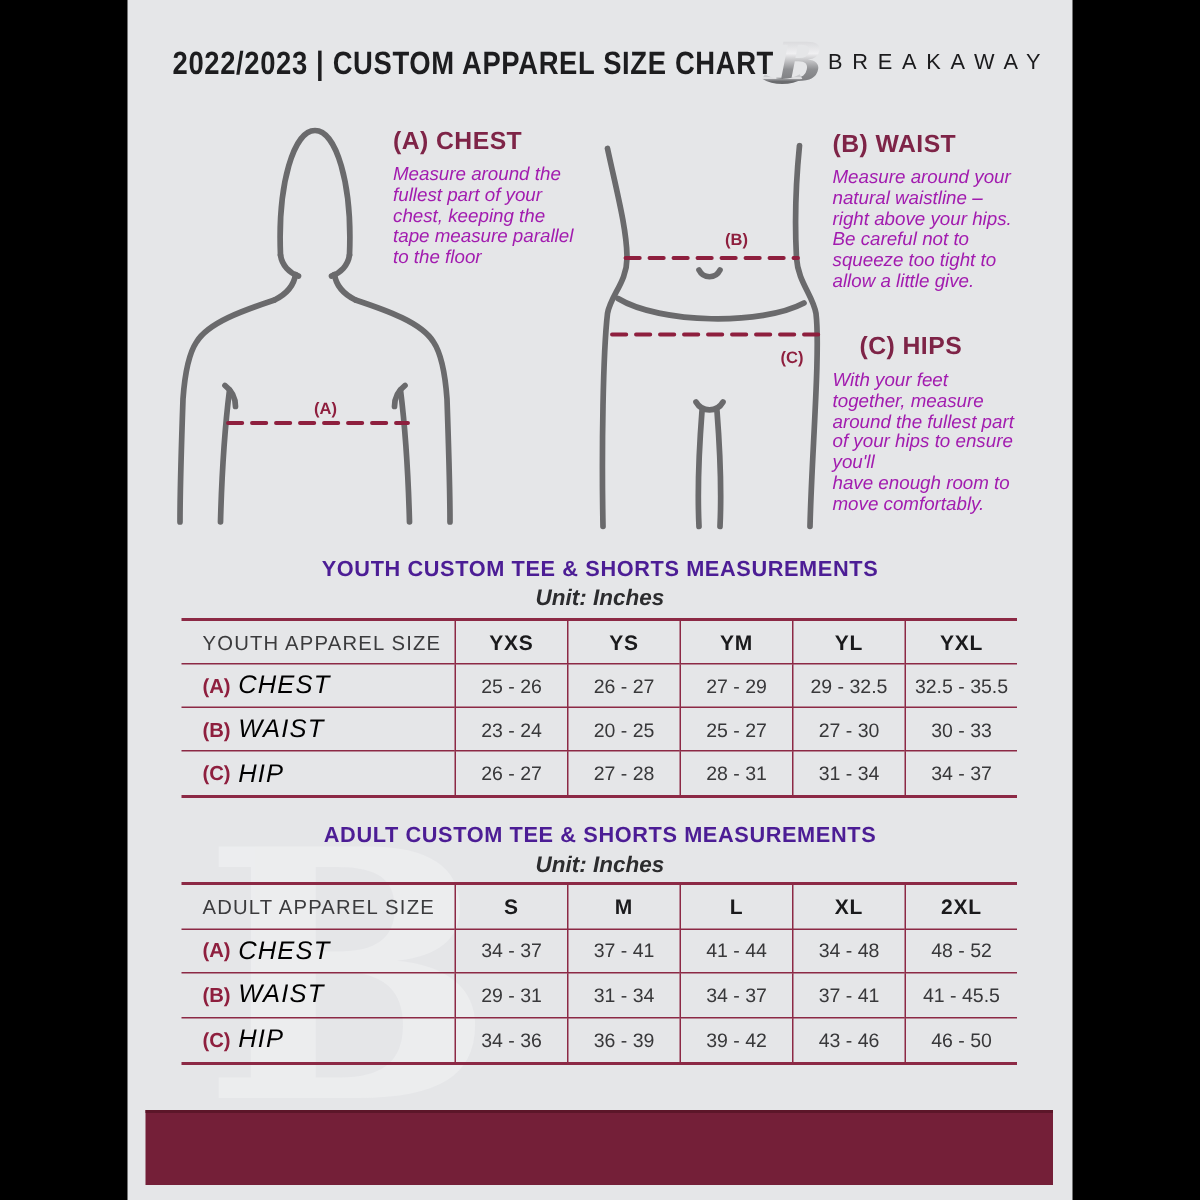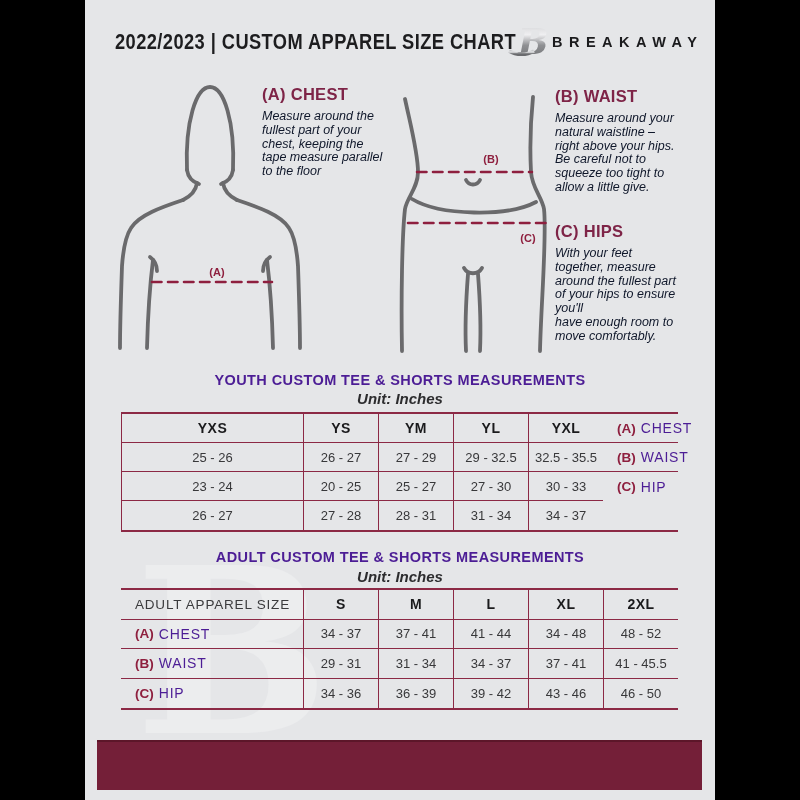--- a/index.html
+++ b/index.html
@@ -5,27 +5,27 @@
   html,body{margin:0;padding:0;width:800px;height:800px;background:#000;overflow:hidden;
             font-family:"Liberation Sans", sans-serif;}
   .page{position:absolute;left:85px;top:0;width:630px;height:800px;
         background:var(--page-bg,#e5e6e8);overflow:hidden;}
   .abs{position:absolute;}
 
   
   .hdr-title{left:30px;top:30px;font-weight:700;font-size:21.5px;color:#1d1d1f;
              white-space:nowrap;transform:scaleX(.85);transform-origin:left center;
              letter-spacing:.5px;}
-  .brand{left:467px;top:34px;font-weight:700;font-size:14.5px;color:#1b1b1d;
+  .brand{left:467px;top:34px;font-weight:400;font-size:14.5px;color:#1b1b1d;
          letter-spacing:6.5px;white-space:nowrap;}
   .logo{left:423px;top:18px;}
 
   
   .g-head{font-weight:700;font-size:16.5px;color:var(--accent,#7e2447);letter-spacing:.3px;}
-  .g-body{font-style:italic;font-size:12.5px;line-height:13.8px;color:#0f172a;
+  .g-body{font-style:italic;font-size:12.5px;line-height:13.8px;color:#a21caf;
           white-space:pre-line;}
   .fig path, .fig ellipse{fill:none;stroke:var(--figure,#6a6a6c);stroke-width:3.8;
           stroke-linecap:round;}
   .fig .dash{stroke:var(--accent-line,#8e1f3e);stroke-width:2.6;stroke-dasharray:9.5 6.5;}
   .fig .mk{fill:var(--accent-line,#8e1f3e);font-weight:700;font-size:11px;
            font-family:"Liberation Sans",sans-serif;}
 
   
   .tbl-title{width:558px;text-align:center;font-weight:700;font-size:14.5px;
              color:#4c1d95;letter-spacing:.4px;}
@@ -38,21 +38,21 @@
   .tbl .c{display:flex;align-items:center;justify-content:center;
           border-bottom:1.5px solid var(--line,#8c2945);
           font-size:13px;color:#38383a;box-sizing:border-box;}
   .tbl .c.lastrow{border-bottom:none;}
   .tbl .c.vl{border-left:1.5px solid var(--line,#8c2945);}
   .tbl .c.first{justify-content:flex-start;padding-left:14px;}
   .tbl .colhead{font-size:13.5px;letter-spacing:.8px;color:#3b3b3d;}
   .tbl .sz{font-weight:700;font-size:14px;color:#1a1a1c;letter-spacing:.5px;}
   .tbl .pfx{font-weight:700;color:var(--accent-line,#8e1f3e);margin-right:5px;
             font-size:13.5px;}
-  .tbl .lbl{font-size:14px;letter-spacing:.8px;color:#4c1d95;}
+  .tbl .lbl{font-size:17px;letter-spacing:.8px;color:#000000;font-style:italic;}
   .y-rows{grid-auto-rows:29px;}
   .a-rows{grid-auto-rows:29.5px;}
 
   .watermark{left:50px;top:552px;font-family:"DejaVu Serif",serif;font-weight:700;
              font-size:230px;line-height:200px;color:#f2f3f4;opacity:.55;
              letter-spacing:-5px;}
   .band{left:12px;top:740px;width:605px;height:50px;background:var(--band,#741f38);
         border-top:2px solid var(--band-edge,#5c1629);box-sizing:border-box;}
 </style>
 </head>
@@ -116,33 +116,34 @@
   </svg>
 
   <div class="abs g-head" style="left:470px;top:87px">(B) WAIST</div>
   <div class="abs g-body" style="left:470px;top:112px;width:150px">Measure around your
 natural waistline –
 right above your hips.
 Be careful not to
 squeeze too tight to
 allow a little give.</div>
 
-  <div class="abs g-head" style="left:470px;top:222px">(C) HIPS</div>
+  <div class="abs g-head" style="left:488px;top:222px">(C) HIPS</div>
   <div class="abs g-body" style="left:470px;top:247px;width:150px">With your feet
 together, measure
 around the fullest part
 of your hips to ensure
 you'll
 have enough room to
 move comfortably.</div>
 
   <div class="abs tbl-title" style="left:36px;top:372px">YOUTH CUSTOM TEE &amp; SHORTS MEASUREMENTS</div>
   <div class="abs tbl-unit" style="left:36px;top:390px">Unit: Inches</div>
 
   <div class="abs tbl y-rows" style="left:36px;top:412px">
+    <div class="c first colhead">YOUTH APPAREL SIZE</div>
     <div class="c vl sz">YXS</div>
     <div class="c vl sz">YS</div>
     <div class="c vl sz">YM</div>
     <div class="c vl sz">YL</div>
     <div class="c vl sz">YXL</div>
 
     <div class="c first">
       <span class="pfx">(A)</span>
       <span class="lbl">CHEST</span>
     </div>

